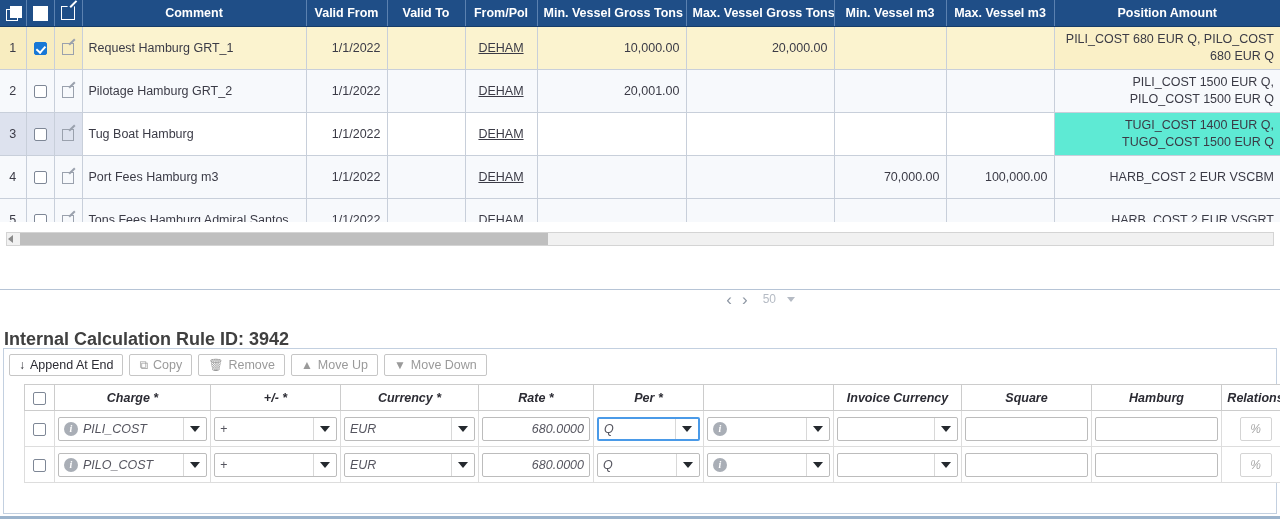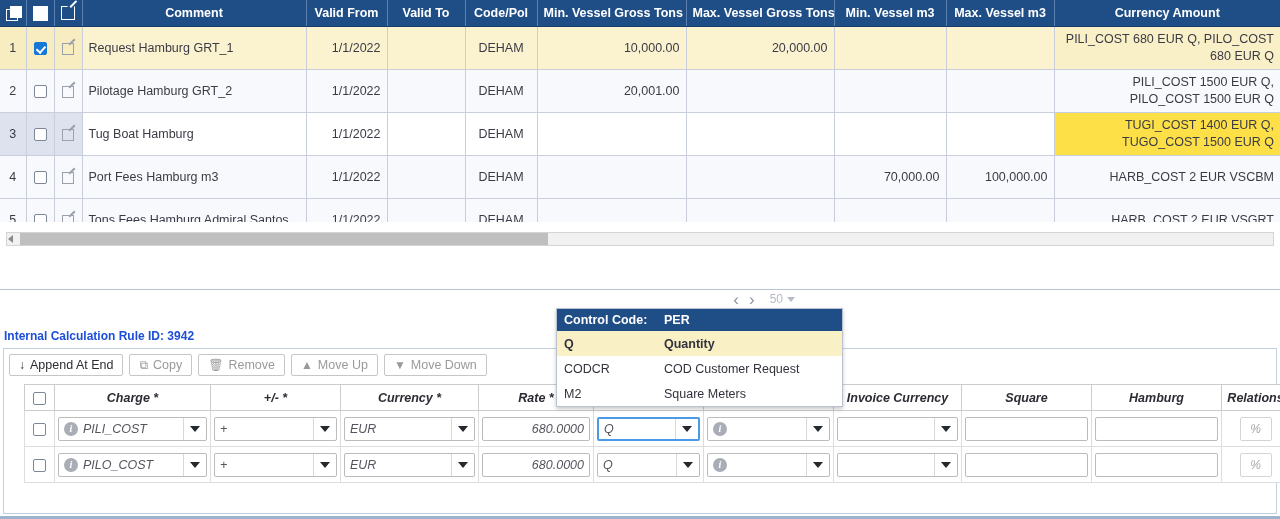--- a/index.html
+++ b/index.html
@@ -25,22 +25,22 @@
     height:38px;padding:2px 6px;font-size:12.5px;color:#3b3b46;vertical-align:middle;
     overflow:hidden;
   }
   td.num{text-align:center;color:#56607a;background:#dde2ee;}
   td.chk{text-align:center;background:#dde2ee;}
   td.edit{text-align:center;background:#dde2ee;}
   tr.sel td.num,tr.sel td.chk,tr.sel td.edit{background:#f8edc0;}
   tr.sel td{background:#fbf3cf;}
   tr.alt td{background:#f7f9fc;}
   td.right{text-align:right;}
-  td.center{text-align:center;}
-  td.pos{background:#fde047;text-align:right;line-height:1.35;font-size:12.5px;color:#3b3b46;}
+  td.center{text-align:center;text-decoration:underline;}
+  td.pos{background:#5eead4;text-align:right;line-height:1.35;font-size:12.5px;color:#3b3b46;}
   tr.sel td.pos{background:#faf0c7;text-align:right;}
 
   
   th.icocol{padding:0;}
   .hdr-ico{display:flex;align-items:center;justify-content:center;height:26px;}
   .pages-ico{position:relative;width:15px;height:15px;}
   .pages-ico:before{content:"";position:absolute;left:0;top:3px;width:10px;height:10px;border:1.6px solid #fff;background:#1f4e87;}
   .pages-ico:after{content:"";position:absolute;left:4px;top:0;width:10px;height:10px;border:1.6px solid #fff;background:#fff;}
   .sq-ico{width:13px;height:13px;background:#fff;border:1.5px solid #fff;}
   .pencil-ico{position:relative;width:14px;height:14px;border:1.6px solid #fff;box-sizing:border-box;}
@@ -53,25 +53,25 @@
   .pencil-gray:after{content:"";position:absolute;right:-3px;top:-3px;width:8px;height:2px;background:#9aa1ad;transform:rotate(-45deg);}
 
   
   .hscroll{position:absolute;left:0;top:222px;width:1280px;height:50px;background:#fff;}
   .hscroll-track{position:absolute;left:6px;top:10px;width:1268px;height:14px;background:#f1f1f1;border:1px solid #d4d4d4;box-sizing:border-box;}
   .hscroll-thumb{position:absolute;left:20px;top:11px;width:528px;height:12px;background:#bfbfbf;}
   .hscroll-larr{position:absolute;left:8px;top:13px;width:0;height:0;border-top:4px solid transparent;border-bottom:4px solid transparent;border-right:5px solid #8a8a8a;}
 
   .pager{position:absolute;right:480px;top:290px;display:flex;align-items:center;gap:10px;color:#9aa2ad;font-size:14px;}
   .pager .arr{cursor:pointer;font-size:17px;color:#8d96a3;line-height:1;}
-  .pgsize{display:flex;align-items:center;gap:4px;border:1px solid transparent;color:#b5bbc4;font-size:12px;padding:1px 4px;}
+  .pgsize{display:flex;align-items:center;gap:11px;border:1px solid transparent;color:#b5bbc4;font-size:12px;padding:1px 4px;}
   .caret{width:0;height:0;border-left:4px solid transparent;border-right:4px solid transparent;border-top:5px solid #b5bbc4;}
 
   
-  .rule-id{position:absolute;left:4px;top:329px;font-weight:bold;font-size:12px;color:#1d4ed8;}
+  .rule-id{position:absolute;left:4px;top:329px;font-weight:bold;font-size:18px;color:#404040;}
   .panel{position:absolute;left:3px;top:348px;width:1274px;height:166px;border:1px solid #c3d0e0;background:#fff;box-sizing:border-box;}
   .toolbar{position:absolute;left:5px;top:5px;display:flex;gap:6px;}
   .tb-btn{
     display:flex;align-items:center;gap:5px;height:22px;padding:0 9px;
     border:1px solid #c6c6c6;background:#fff;border-radius:2px;font-size:12.5px;
     color:#9a9a9a;white-space:nowrap;cursor:pointer;box-sizing:border-box;
   }
   .tb-btn.enabled{color:#2b2b33;}
   .tb-ico{font-size:12px;line-height:1;}
 
@@ -146,26 +146,26 @@
               </div>
         </th>
         <th class="icocol">
           <div class="hdr-ico">
                 <span class="pencil-ico"></span>
               </div>
         </th>
         <th>Comment</th>
         <th>Valid From</th>
         <th>Valid To</th>
-        <th>Code/Pol</th>
+        <th>From/Pol</th>
         <th>Min. Vessel Gross Tons</th>
         <th>Max. Vessel Gross Tons</th>
         <th>Min. Vessel m3</th>
         <th>Max. Vessel m3</th>
-        <th style="border-right:none">Currency Amount</th>
+        <th style="border-right:none">Position Amount</th>
       </tr>
       </thead>
       <tbody>
         <tr class="sel">
           <td class="num">1</td>
           <td class="chk"><span class="cb on"></span></td>
           <td class="edit"><span class="pencil-gray"></span></td>
           <td>Request Hamburg GRT_1</td>
           <td class="right">1/1/2022</td>
           <td></td>
@@ -459,33 +459,15 @@
             <td style="text-align:center">
               <span class="pct-btn">%</span>
             </td>
           </tr>
         </tbody>
       </table>
     </div>
 
   </div>
 
-  <div class="popup">
-    <div class="popup-hdr">
-      <span class="c1">Control Code:</span>
-      <span class="c2">PER</span>
-    </div>
-    <div class="popup-row hl">
-      <span class="c1">Q</span>
-      <span class="c2">Quantity</span>
-    </div>
-    <div class="popup-row">
-      <span class="c1">CODCR</span>
-      <span class="c2">COD Customer Request</span>
-    </div>
-    <div class="popup-row">
-      <span class="c1">M2</span>
-      <span class="c2">Square Meters</span>
-    </div>
-  </div>
 
   <div class="bottombar"></div>
 </div>
 
 </body></html>

